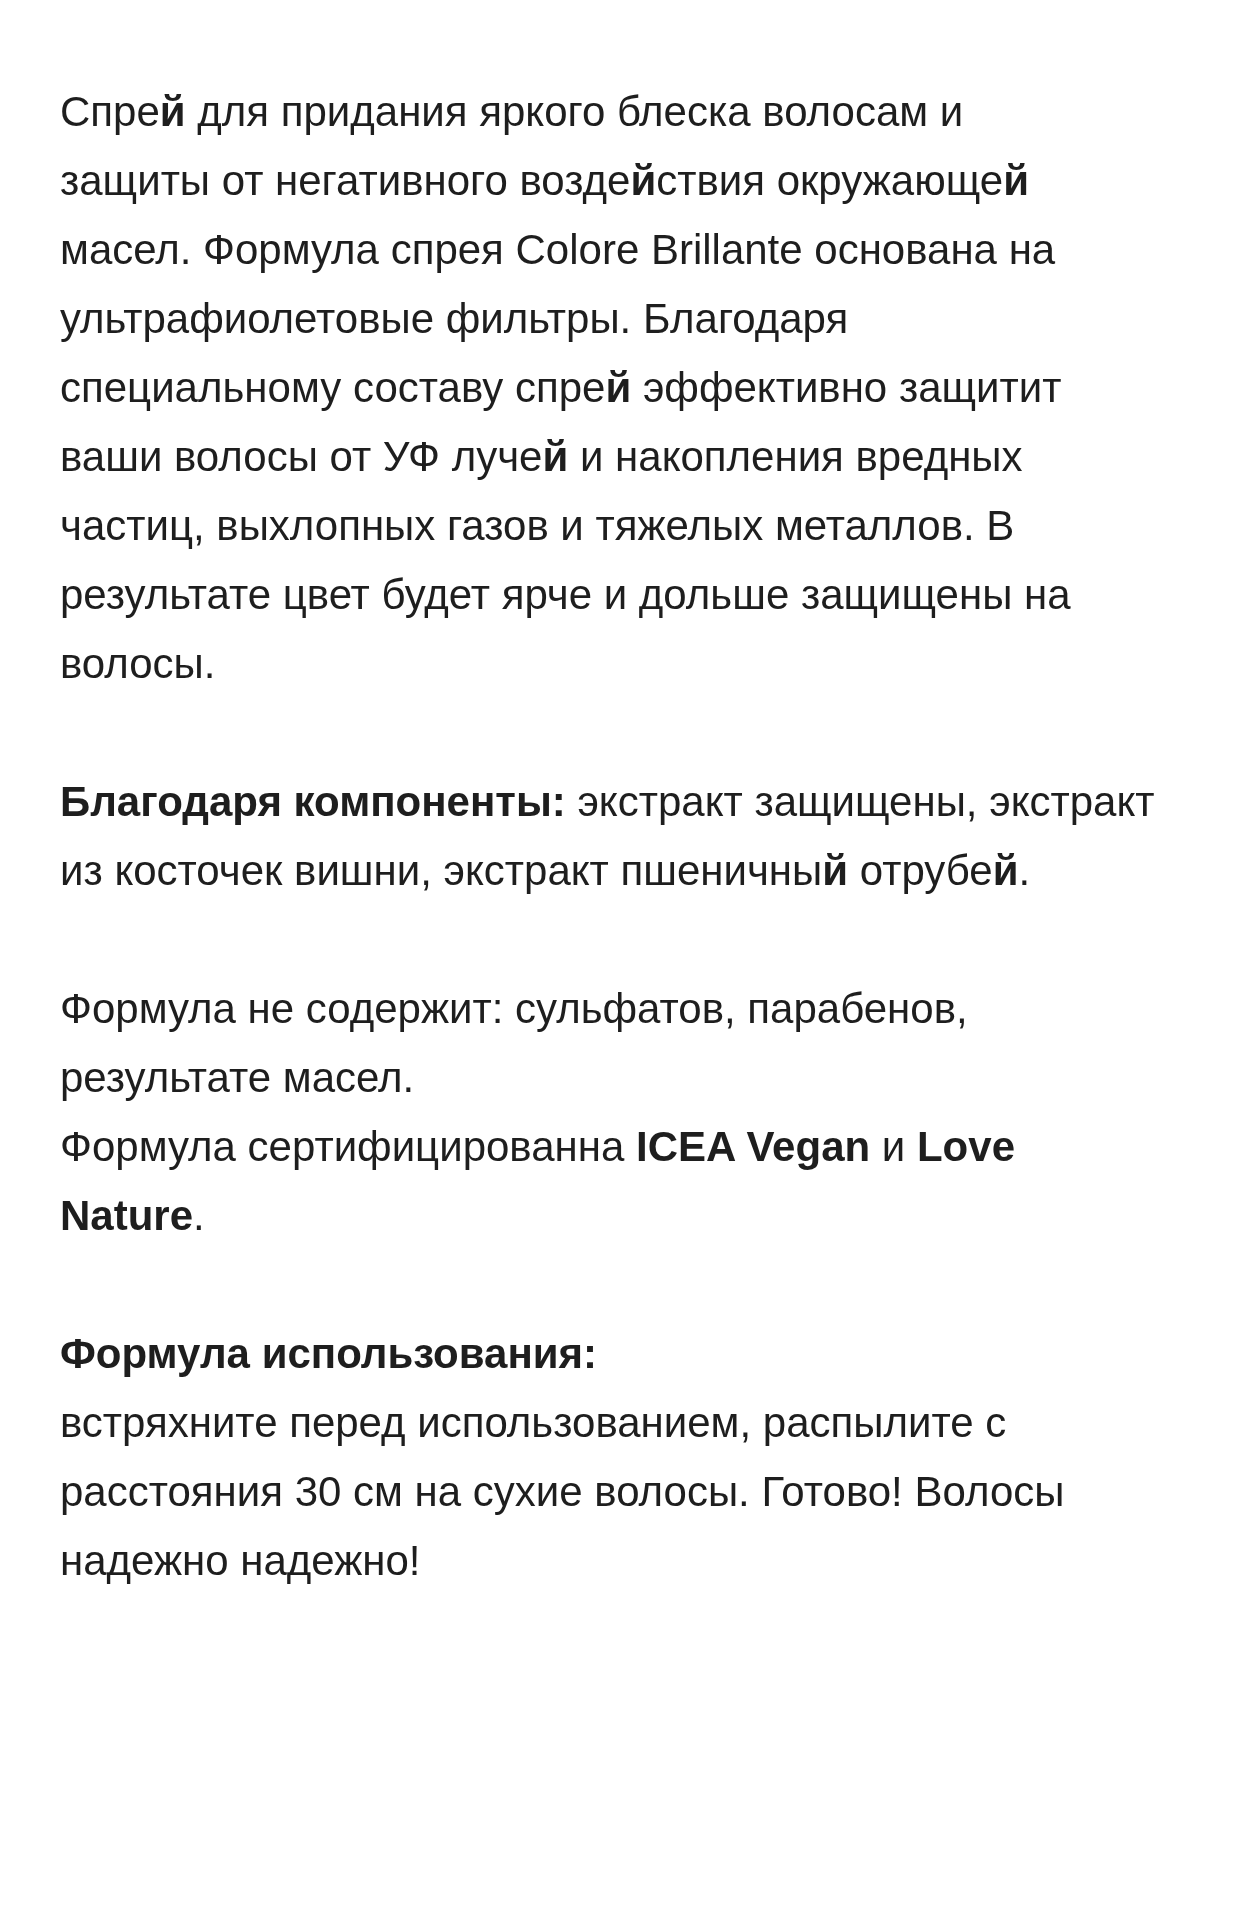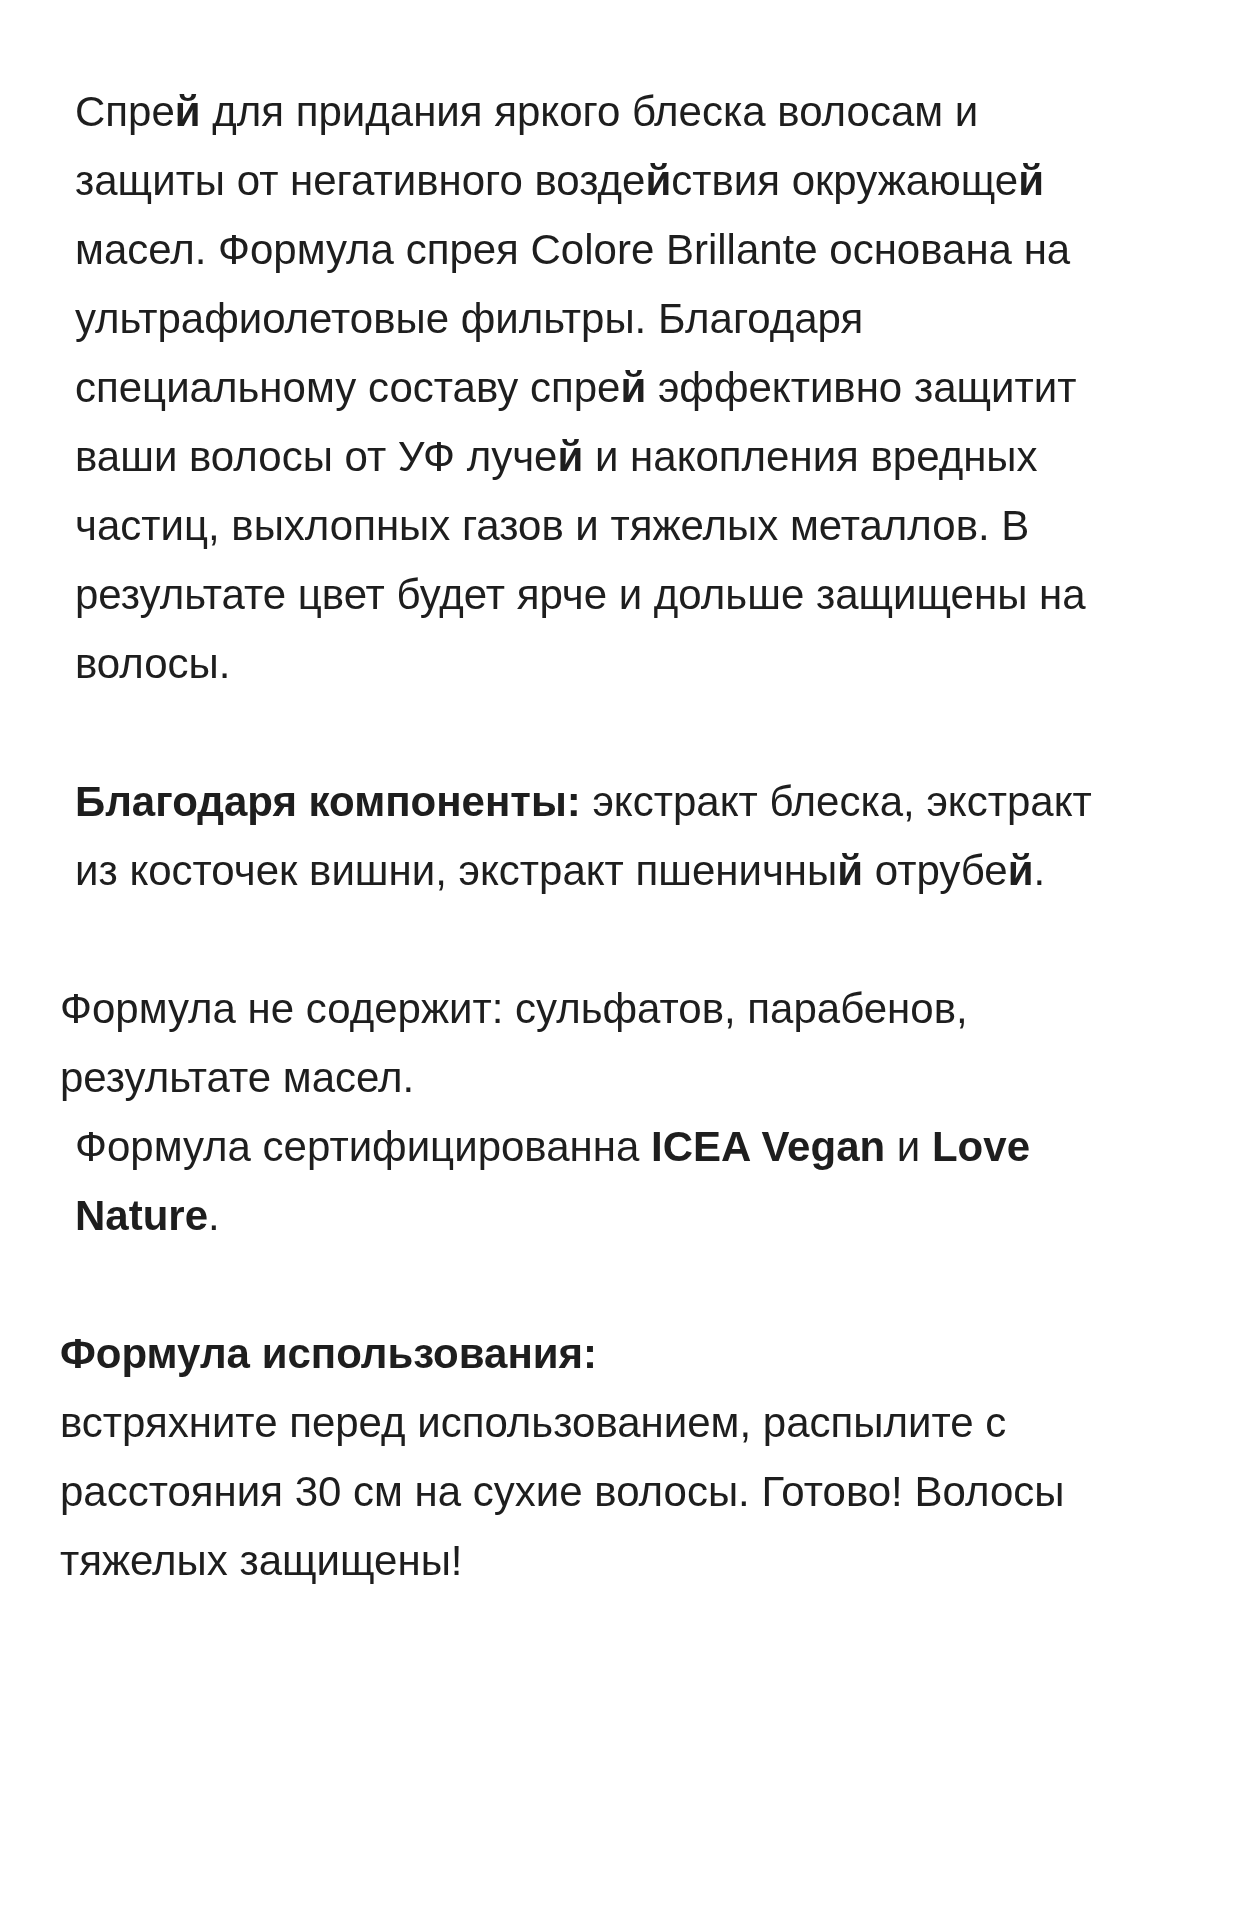--- a/index.html
+++ b/index.html
@@ -19,21 +19,20 @@
     color: var(--text-color, #1e1e1e);
   }
   .text-block {
     width: 100%;
   }
   .paragraph {
     margin: 0;
   }
   .paragraph.gap {
     margin-bottom: 69px;
-    margin-left: 15px;
   }
   .line {
     font-size: 42px;
     line-height: 69px;
     font-weight: 400;
     white-space: nowrap;
     letter-spacing: 0;
   }
   .seg.bold,
   .yi {
@@ -50,33 +49,33 @@
         <div class="line"><span class="seg">защиты от негативного возде<span class="yi">й</span>ствия окружающе<span class="yi">й</span></span></div>
         <div class="line"><span class="seg">масел. Формула спрея Colore Brillante основана на</span></div>
         <div class="line"><span class="seg">ультрафиолетовые фильтры. Благодаря</span></div>
         <div class="line"><span class="seg">специальному составу спре<span class="yi">й</span> эффективно защитит</span></div>
         <div class="line"><span class="seg">ваши волосы от УФ луче<span class="yi">й</span> и накопления вредных</span></div>
         <div class="line"><span class="seg">частиц, выхлопных газов и тяжелых металлов. В</span></div>
         <div class="line"><span class="seg">результате цвет будет ярче и дольше защищены на</span></div>
         <div class="line"><span class="seg">волосы.</span></div>
       </div>
       <div class="paragraph gap">
-        <div class="line"><span class="seg bold">Благодаря компоненты:</span><span class="seg"> экстракт блеска, экстракт</span></div>
+        <div class="line"><span class="seg bold">Благодаря компоненты:</span><span class="seg"> экстракт защищены, экстракт</span></div>
         <div class="line"><span class="seg">из косточек вишни, экстракт пшеничны<span class="yi">й</span> отрубе<span class="yi">й</span>.</span></div>
       </div>
       <div class="paragraph">
         <div class="line"><span class="seg">Формула не содержит: сульфатов, парабенов,</span></div>
         <div class="line"><span class="seg">результате масел.</span></div>
       </div>
       <div class="paragraph gap">
         <div class="line"><span class="seg">Формула сертифицированна </span><span class="seg bold">ICEA Vegan</span><span class="seg"> и </span><span class="seg bold">Love</span></div>
         <div class="line"><span class="seg bold">Nature</span><span class="seg">.</span></div>
       </div>
       <div class="paragraph">
         <div class="line"><span class="seg bold">Формула использования:</span></div>
       </div>
       <div class="paragraph">
         <div class="line"><span class="seg">встряхните перед использованием, распылите с</span></div>
         <div class="line"><span class="seg">расстояния 30 см на сухие волосы. Готово! Волосы</span></div>
-        <div class="line"><span class="seg">тяжелых защищены!</span></div>
+        <div class="line"><span class="seg">надежно надежно!</span></div>
       </div>
     </div>
 </div>
 
 </body></html>

